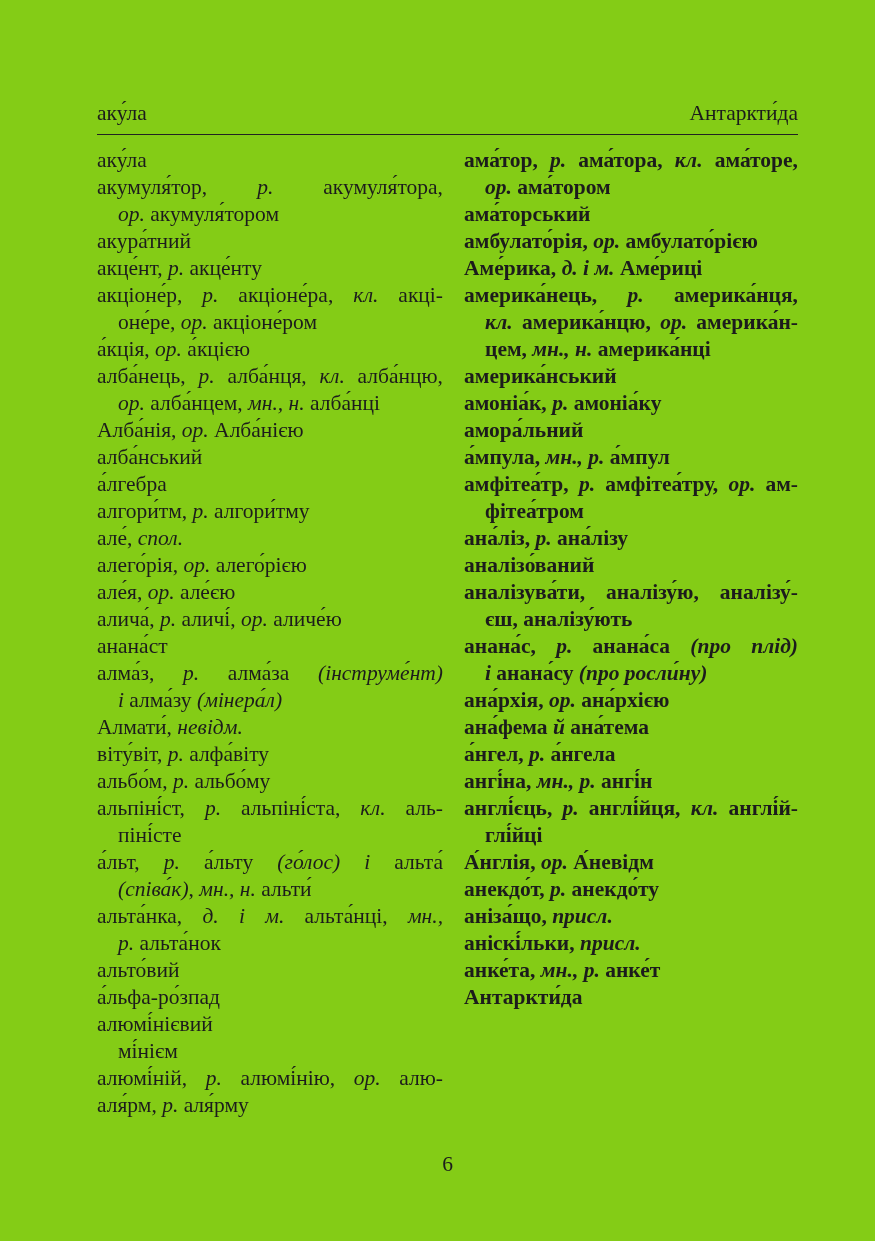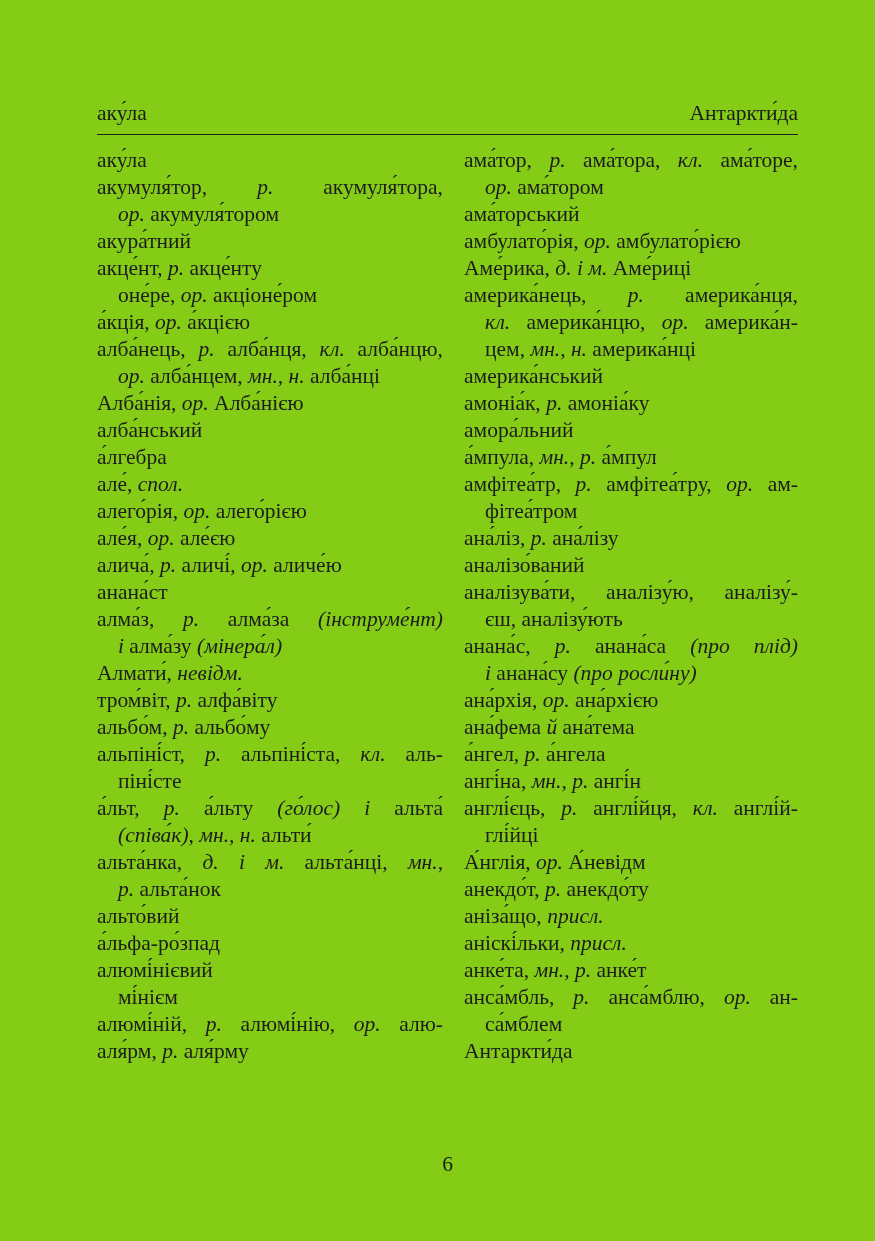--- a/index.html
+++ b/index.html
@@ -34,21 +34,21 @@
     position: absolute;
     left: 97px;
     right: 77px;
     top: 147px;
     display: flex;
     gap: 21px;
     font-size: 21.5px;
   }
   .col { flex: 0 0 auto; }
   .col.left  { width: 346px; }
-  .col.right { width: 334px; }
+  .col.right { width: 334px; font-weight: bold; }
   .entry { margin: 0; }
   .line { line-height: 27px; white-space: normal; }
   .line.justify { text-align: justify; text-align-last: justify; }
   .line.cont { padding-left: 21px; }
   .it { font-style: italic; }
   .page-footer {
     position: absolute;
     left: 97px;
     right: 77px;
     top: 1152px;
@@ -77,39 +77,43 @@
           <div class="line justify"><span>акумуля́тор, </span><span class="it">р.</span><span> акумуля́тора,</span></div>
           <div class="line cont"><span class="it">ор.</span><span> акумуля́тором</span></div>
         </div>
         <div class="entry">
           <div class="line"><span>акура́тний</span></div>
         </div>
         <div class="entry">
           <div class="line"><span>акце́нт, </span><span class="it">р.</span><span> акце́нту</span></div>
         </div>
         <div class="entry">
+          <div class="line justify"><span>акціоне́р, </span><span class="it">р.</span><span> акціоне́ра, </span><span class="it">кл.</span><span> акці-</span></div>
           <div class="line cont"><span>оне́ре, </span><span class="it">ор.</span><span> акціоне́ром</span></div>
         </div>
         <div class="entry">
           <div class="line"><span>а́кція, </span><span class="it">ор.</span><span> а́кцією</span></div>
         </div>
         <div class="entry">
           <div class="line justify"><span>алба́нець, </span><span class="it">р.</span><span> алба́нця, </span><span class="it">кл.</span><span> алба́нцю,</span></div>
           <div class="line cont"><span class="it">ор.</span><span> алба́нцем, </span><span class="it">мн., н.</span><span> алба́нці</span></div>
         </div>
         <div class="entry">
           <div class="line"><span>Алба́нія, </span><span class="it">ор.</span><span> Алба́нією</span></div>
         </div>
         <div class="entry">
           <div class="line"><span>алба́нський</span></div>
         </div>
         <div class="entry">
           <div class="line"><span>а́лгебра</span></div>
         </div>
         <div class="entry">
+          <div class="line"><span>алгори́тм, </span><span class="it">р.</span><span> алгори́тму</span></div>
+        </div>
+        <div class="entry">
           <div class="line"><span>але́, </span><span class="it">спол.</span></div>
         </div>
         <div class="entry">
           <div class="line"><span>алего́рія, </span><span class="it">ор.</span><span> алего́рією</span></div>
         </div>
         <div class="entry">
           <div class="line"><span>але́я, </span><span class="it">ор.</span><span> але́єю</span></div>
         </div>
         <div class="entry">
           <div class="line"><span>алича́, </span><span class="it">р.</span><span> аличі́, </span><span class="it">ор.</span><span> аличе́ю</span></div>
@@ -118,21 +122,21 @@
           <div class="line"><span>анана́ст</span></div>
         </div>
         <div class="entry">
           <div class="line justify"><span>алма́з, </span><span class="it">р.</span><span> алма́за </span><span class="it">(інструме́нт)</span></div>
           <div class="line cont"><span class="it">і</span><span> алма́зу </span><span class="it">(мінера́л)</span></div>
         </div>
         <div class="entry">
           <div class="line"><span>Алмати́, </span><span class="it">невідм.</span></div>
         </div>
         <div class="entry">
-          <div class="line"><span>тром́віт, </span><span class="it">р.</span><span> алфа́віту</span></div>
+          <div class="line"><span>віту́віт, </span><span class="it">р.</span><span> алфа́віту</span></div>
         </div>
         <div class="entry">
           <div class="line"><span>альбо́м, </span><span class="it">р.</span><span> альбо́му</span></div>
         </div>
         <div class="entry">
           <div class="line justify"><span>альпіні́ст, </span><span class="it">р.</span><span> альпіні́ста, </span><span class="it">кл.</span><span> аль-</span></div>
           <div class="line cont"><span>піні́сте</span></div>
         </div>
         <div class="entry">
           <div class="line justify"><span>а́льт, </span><span class="it">р.</span><span> а́льту </span><span class="it">(го́лос)</span><span> </span><span class="it">і</span><span> альта́</span></div>
@@ -233,24 +237,20 @@
         <div class="entry">
           <div class="line"><span>аніза́що, </span><span class="it">присл.</span></div>
         </div>
         <div class="entry">
           <div class="line"><span>аніскі́льки, </span><span class="it">присл.</span></div>
         </div>
         <div class="entry">
           <div class="line"><span>анке́та, </span><span class="it">мн., р.</span><span> анке́т</span></div>
         </div>
         <div class="entry">
-          <div class="line justify"><span>анса́мбль, </span><span class="it">р.</span><span> анса́мблю, </span><span class="it">ор.</span><span> ан-</span></div>
-          <div class="line cont"><span>са́мблем</span></div>
-        </div>
-        <div class="entry">
           <div class="line"><span>Антаркти́да</span></div>
         </div>
       </div>
   </div>
 
   <div class="page-footer">
     <span>6</span>
   </div>
 
 </div>

